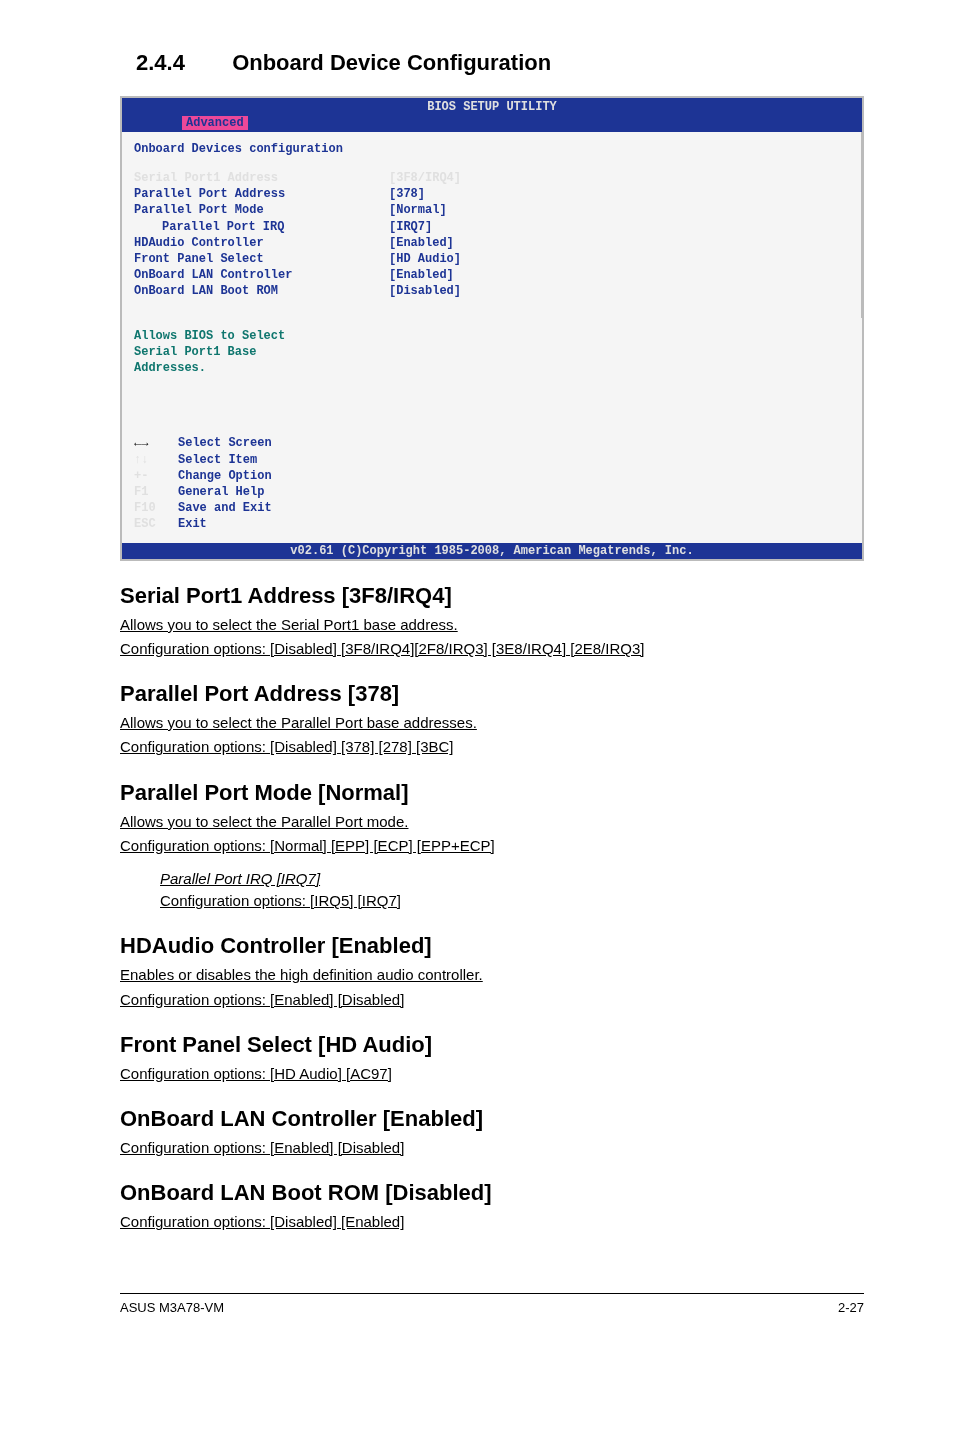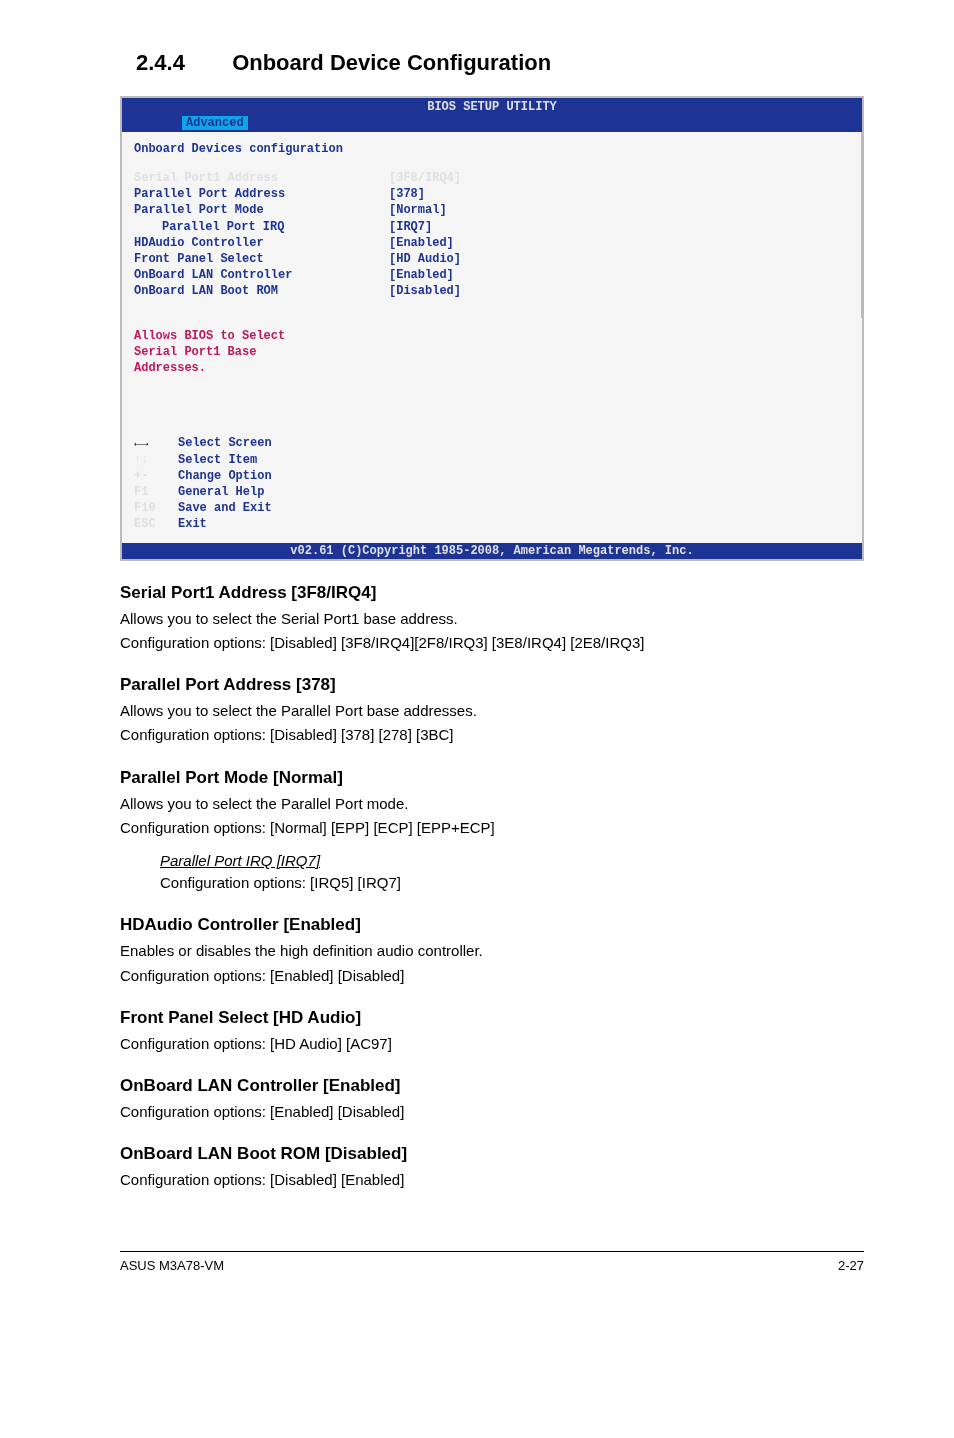--- a/index.html
+++ b/index.html
@@ -35,21 +35,21 @@
     padding: 2px 0;
     font-family: "Courier New", monospace;
   }
   .bios-tabrow {
     background: #1d3495;
     color: #fff;
     padding: 0 0 2px 60px;
     font-family: "Courier New", monospace;
   }
   .bios-tabrow .tab {
-    background: #0ea5e9;
+    background: #ec4899;
     color: #1d3495;
     font-weight: bold;
     padding: 0 4px;
   }
   .bios-body {
     display: flex;
     padding: 0;
     flex-direction: column;
   }
   .bios-left {
@@ -68,42 +68,43 @@
   .bios-item .lbl { flex:0 0 215px; white-space:pre; }
   .bios-item.indent .lbl { padding-left: 28px; flex:0 0 187px; }
   .bios-item .val { }
   .bios-right {
     flex: 0 0 205px;
     padding: 10px 12px 10px 12px;
     display:flex;
     flex-direction:column;
     justify-content:space-between;
   }
-  .bios-right-top { color:#be185d; font-weight:bold; line-height:1.35; }
+  .bios-right-top { color:#0f766e; font-weight:bold; line-height:1.35; }
   .bios-right-bottom { color:#1d3495; font-weight:bold; line-height:1.35; }
   .bios-right-bottom .row { display:flex; }
   .bios-right-bottom .key { flex:0 0 44px; color:#e0e0e0; }
   .bios-right-bottom .row.first .key { color:#000; }
   .bios-footer {
     background: #1d3495;
     color:#e0e0e0;
     text-align:center;
     font-weight:bold;
     padding: 1px 16px;
   }
 
   .subhead {
-    font-size: 17px;
+    font-size: 22px;
     font-weight: bold;
     margin: 22px 0 6px 0;
   }
   .para {
     font-size: 15px;
     line-height: 1.35;
     margin: 4px 0 0 0;
+    text-decoration: underline;
   }
   .indented {
     margin-left: 40px;
   }
   .indented .itemhead {
     font-style: italic;
     text-decoration: underline;
     font-size: 15px;
     margin-top: 14px;
   }

